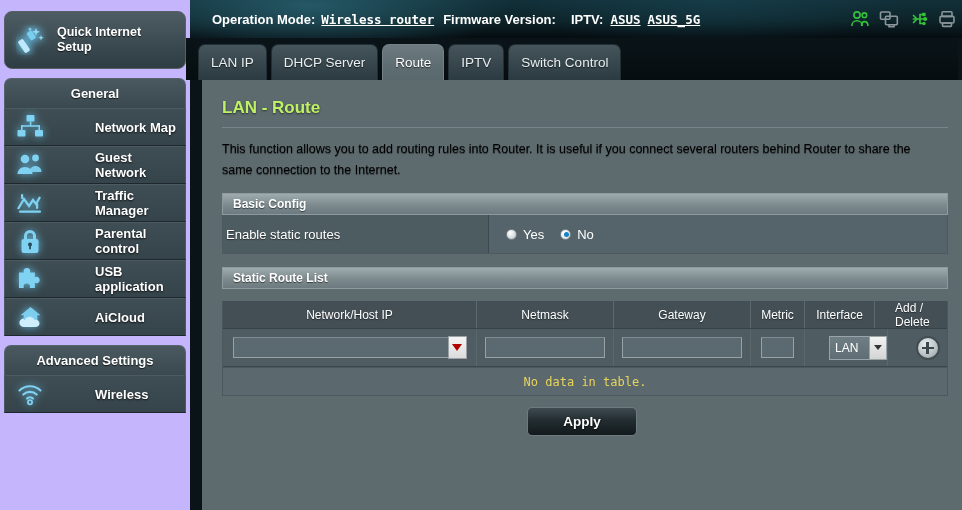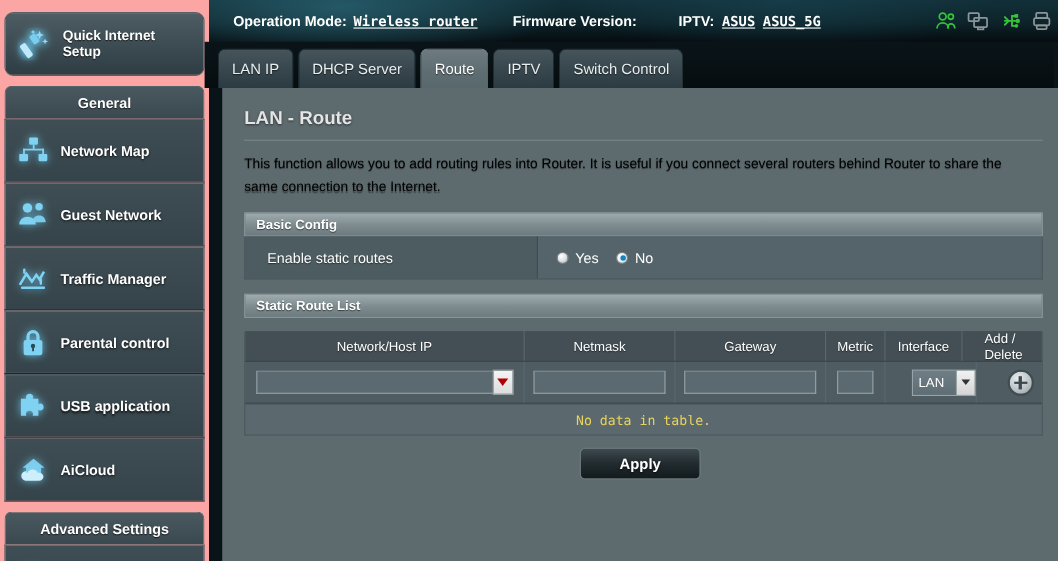--- a/index.html
+++ b/index.html
@@ -27,21 +27,21 @@
     color: #fff; font-size: 13px; font-weight: bold;
     white-space: nowrap;
   }
   .hdr-label { margin-left: 22px; }
   .hdr-val {
     font-family: "DejaVu Sans Mono", monospace;
     font-weight: bold; font-size: 12.5px;
     text-decoration: underline;
     margin-left: 6px;
   }
-  .hdr-gap { margin-left: 32px; }
+  .hdr-gap { margin-left: 9px; }
   .ssid-val {
     text-decoration: underline;
     font-family: "DejaVu Sans Mono", monospace;
     font-size: 12.5px; font-weight: bold;
     margin-left: 7px;
   }
   .hdr-icons {
     position: absolute; right: 6px; top: 0; height: 38px;
     display: flex; align-items: center; gap: 9px;
   }
@@ -71,21 +71,21 @@
   .tab.active {
     background: linear-gradient(180deg, #6d7b80 0%, #5e6d72 60%, #59686d 100%);
     color: #fff;
     border-color: #73828a;
   }
 
   
   .sidebar {
     position: absolute; left: 0; top: 0;
     width: 190px; height: 510px;
-    background: #fca5a5;
+    background: #c4b5fd;
     padding: 8px 0 0 0;
   }
   .qis {
     margin: 3px 4px 0 4px;
     height: 58px;
     border-radius: 8px;
     background: linear-gradient(180deg, #4e5d63 0%, #3c4b51 55%, #2e3d43 100%);
     border: 1px solid #566066;
     display: flex; align-items: center;
     cursor: pointer;
@@ -99,28 +99,29 @@
     height: 30px;
     border-radius: 7px 7px 0 0;
     background: linear-gradient(180deg, #4a595f 0%, #3a494f 100%);
     border: 1px solid #55646a; border-bottom: none;
     display: flex; align-items: center; justify-content: center;
     color: #fff; font-weight: bold; font-size: 13px;
     text-shadow: 0 1px 1px rgba(0,0,0,.7);
   }
   .navitem {
     margin: 0 4px;
-    height: 58px;
+    height: 38px;
     background: linear-gradient(180deg, #3f4e54 0%, #35444a 100%);
     border-left: 1px solid #4b5a60;
     border-right: 1px solid #4b5a60;
     border-bottom: 1px solid #1d272c;
     border-top: 1px solid #4c5b61;
     display: flex; align-items: center;
     cursor: pointer;
+    gap: 40px;
   }
   .navitem .ico {
     width: 50px; min-width: 50px;
     display: flex; align-items: center; justify-content: center;
   }
   .navitem .lbl {
     color: #fff; font-weight: bold; font-size: 13px;
     text-shadow: 0 1px 2px rgba(0,0,0,.8);
   }
   .ico svg { display: block; filter: drop-shadow(0 0 4px rgba(110,205,245,.85)); }
@@ -130,21 +131,21 @@
     position: absolute; left: 190px; top: 80px;
     width: 772px; height: 430px;
     background: #0a1418;
   }
   .panel {
     position: absolute; left: 12px; top: 0;
     width: 760px; height: 430px;
     background: #5d6a6e;
   }
   .page-title {
-    color: #e5e5e5; font-size: 17px; font-weight: bold;
+    color: #bef264; font-size: 17px; font-weight: bold;
     padding: 18px 0 0 20px;
     text-shadow: 0 1px 2px rgba(0,0,0,.55);
   }
   .title-rule {
     margin: 9px 14px 0 20px;
     height: 1px; background: #78858a;
   }
   .desc {
     color: #000000; font-size: 12.5px; line-height: 1.65;
     padding: 11px 26px 0 20px;
@@ -164,21 +165,21 @@
   .cfg-row {
     margin: 0 14px 0 20px;
     height: 39px;
     display: flex; align-items: stretch;
     border: 1px solid #4d5a5f; border-top: none;
     background: #4d5c61;
   }
   .cfg-label {
     flex: 0 0 266px;
     display: flex; align-items: center;
-    padding-left: 20px;
+    padding-left: 3px;
     color: #fff; font-size: 13px;
     border-right: 1px solid #3c4a4f;
     background: #4d5c61;
     text-shadow: 0 1px 1px rgba(0,0,0,.5);
   }
   .cfg-value {
     flex: 1;
     display: flex; align-items: center;
     padding-left: 17px; gap: 6px;
     background: #55646a;

